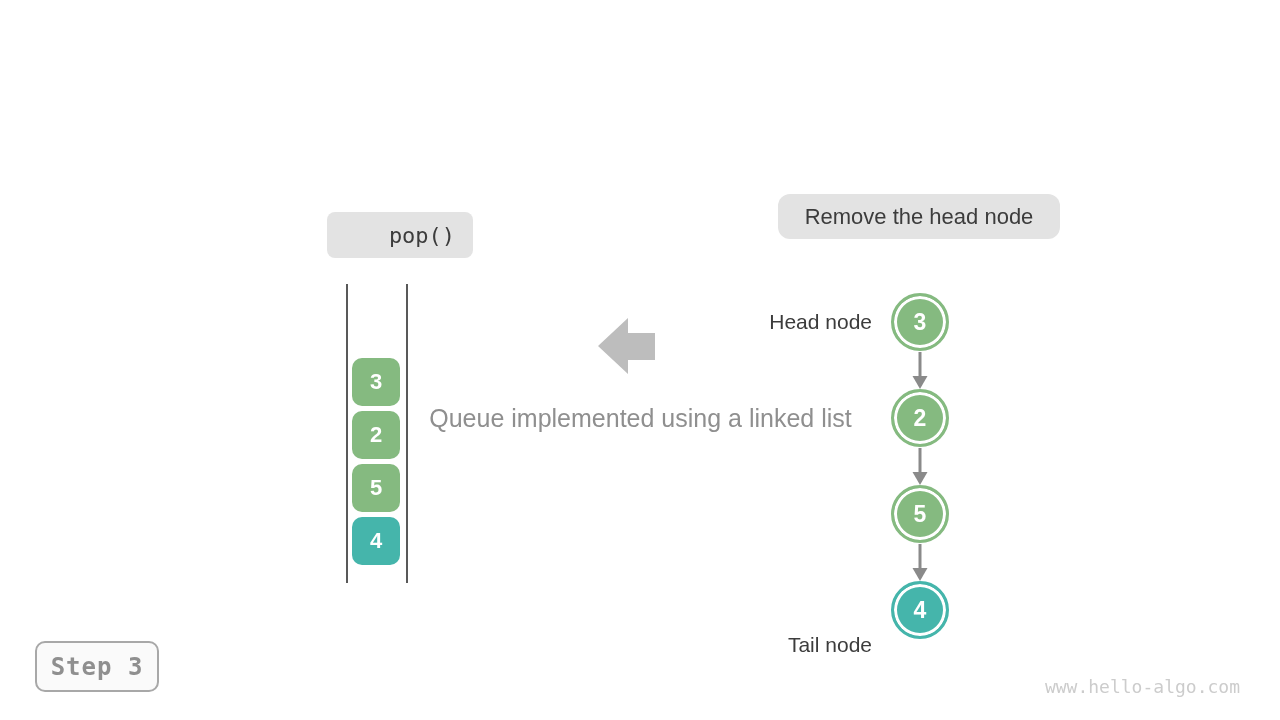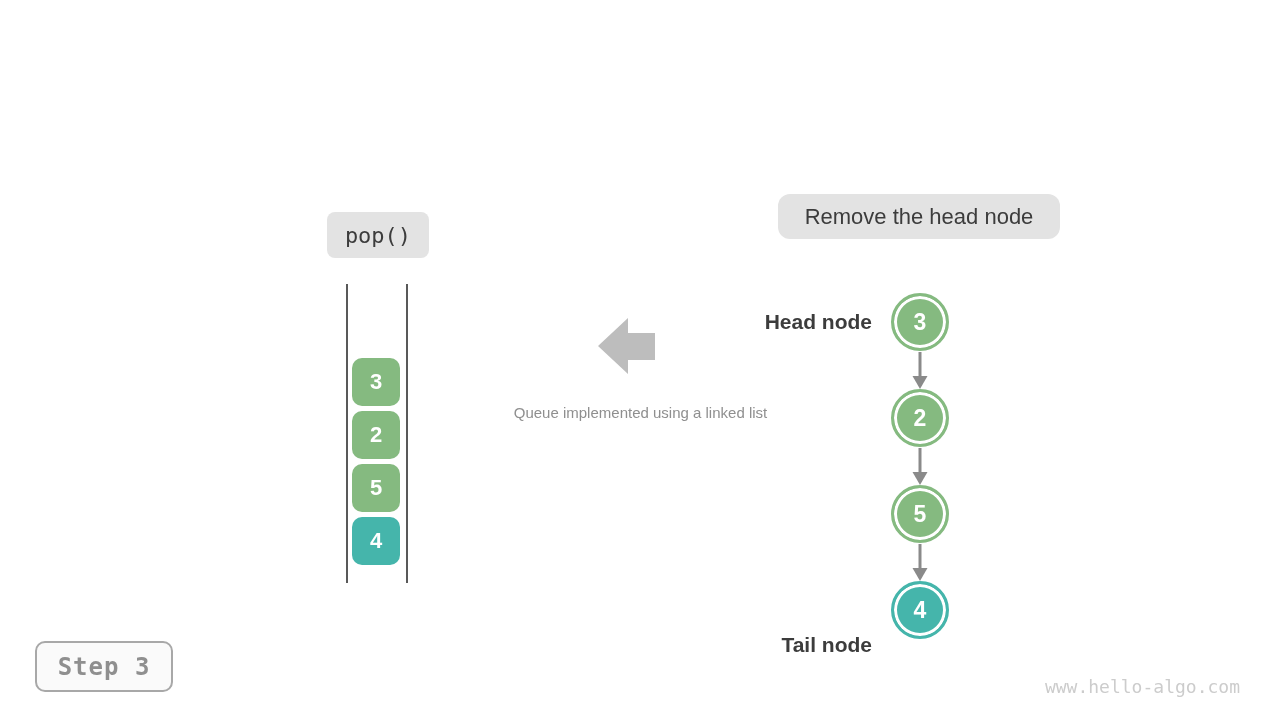--- a/index.html
+++ b/index.html
@@ -14,20 +14,21 @@
   .center-flex { display: flex; align-items: center; justify-content: center; }
 
   
   .op-label {
     left: 327px; top: 212px; width: 102px; height: 46px;
     background: var(--label-bg);
     border-radius: 8px;
     font-family: "DejaVu Sans Mono", monospace;
     font-size: 22px;
     color: var(--dark-text);
+    padding-left: 44px;
   }
 
   
   .annotation {
     left: 778px; top: 194px; width: 282px; height: 45px;
     background: var(--label-bg);
     border-radius: 12px;
     font-size: 22px;
     color: var(--dark-text);
   }
@@ -51,21 +52,21 @@
   .qbox.teal { background: var(--teal); }
 
   
   .big-arrow { left: 595px; top: 315px; }
   .big-arrow polygon { fill: var(--arrow-gray); }
 
   
   .caption {
     left: 340px; top: 404px; width: 601px;
     text-align: center;
-    font-size: 15px;
+    font-size: 25px;
     color: var(--gray-text);
   }
 
   
   .node {
     left: 891px; width: 58px; height: 58px;
     box-sizing: border-box;
     border-radius: 50%;
     background: var(--green);
     border: 3px solid var(--green);
@@ -77,29 +78,29 @@
 
   
   .connector { left: 909px; width: 22px; height: 38px; }
   .connector line { stroke: var(--connector-gray); stroke-width: 3; }
   .connector path { fill: var(--connector-gray); }
 
   
   .node-label {
     left: 700px; width: 172px;
     text-align: right;
-    font-size: 21px; font-weight: bold;
+    font-size: 21px; font-weight: normal;
     color: var(--dark-text);
   }
   .node-label.head { top: 310px; }
   .node-label.tail { top: 598px; margin-top: 35px; }
 
   
   .step-badge {
-    left: 35px; top: 641px; width: 138px; height: 51px;
+    left: 35px; top: 641px; width: 124px; height: 51px;
     box-sizing: border-box;
     background: var(--step-bg);
     border: 2px solid var(--step-border);
     border-radius: 10px;
     font-family: "DejaVu Sans Mono", monospace;
     font-size: 24px; font-weight: bold;
     letter-spacing: 1px;
     color: var(--gray-text);
   }
 

